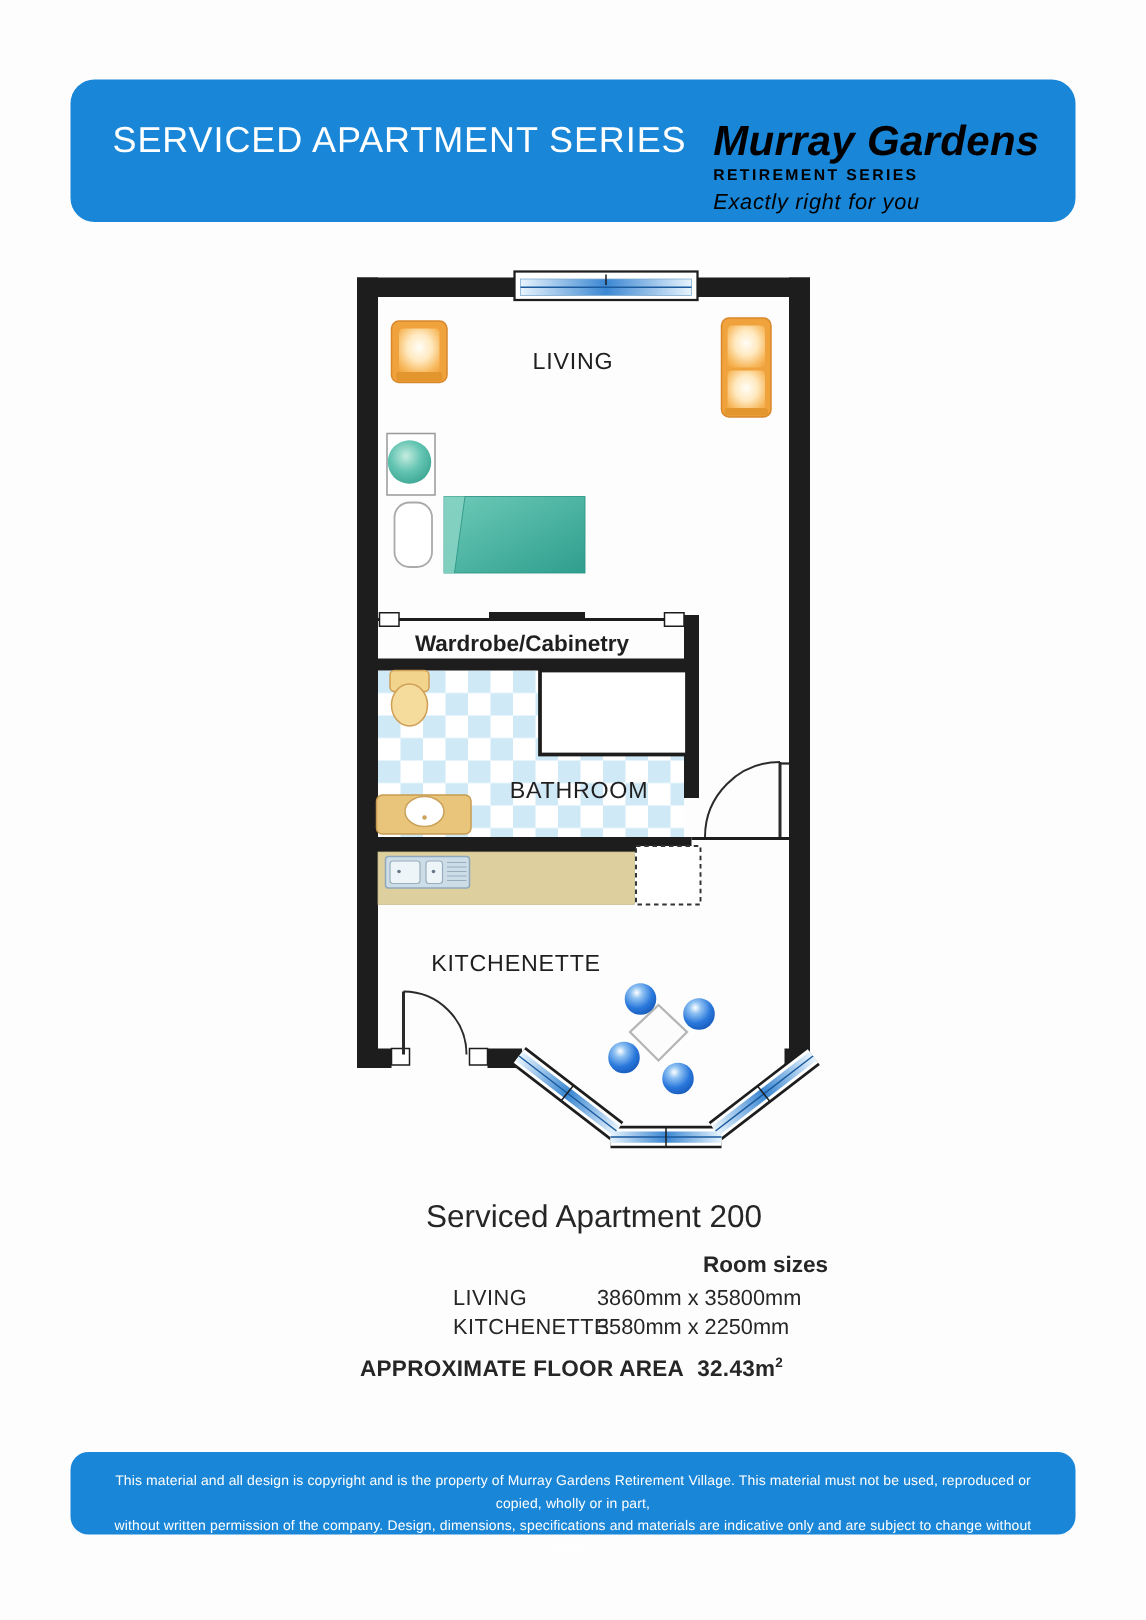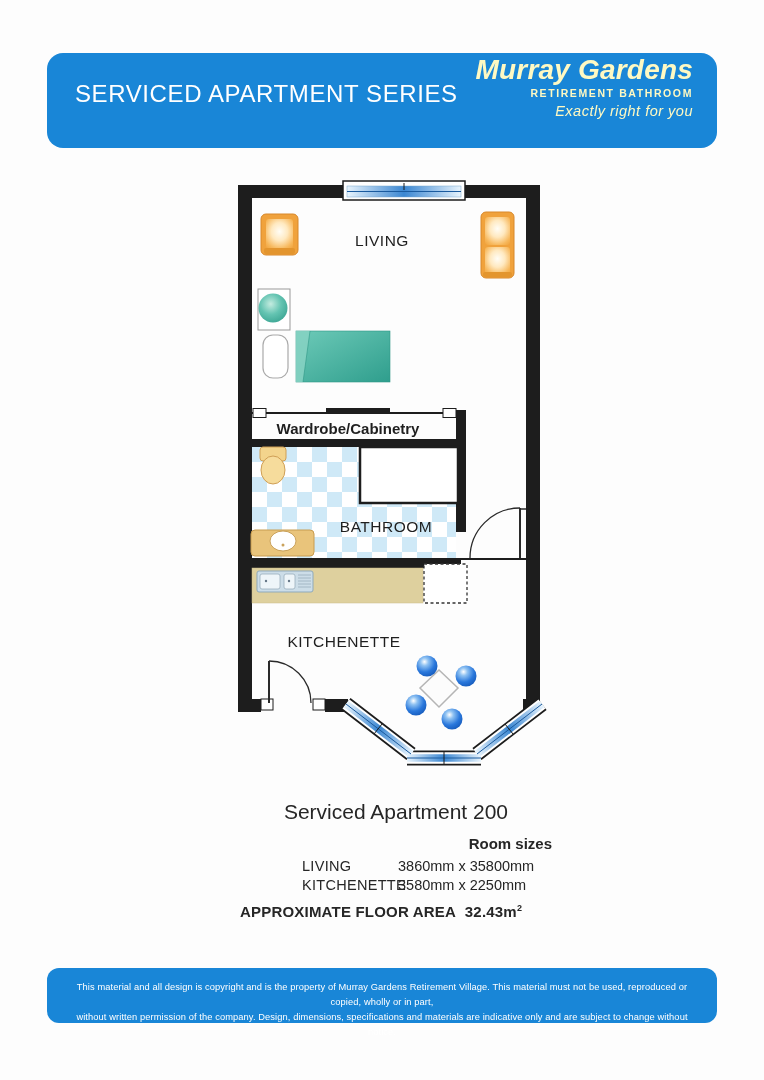--- a/index.html
+++ b/index.html
@@ -15,21 +15,21 @@
   }
   
   .banner-top{
     position:absolute;left:47px;top:53px;width:670px;height:95px;
     background:var(--banner-blue);border-radius:16px;
   }
   .series-title{
     position:absolute;left:28px;top:27px;color:#fff;font-size:24px;
     letter-spacing:.6px;white-space:nowrap;
   }
-  .logo{position:absolute;right:24px;top:2px;text-align:right;color:#fef9c3;}
+  .logo{position:absolute;right:24px;top:26px;text-align:left;color:#000000;}
   .logo-name{font-size:28px;font-weight:bold;font-style:italic;letter-spacing:.2px;line-height:30px;}
   .logo-sub{font-size:10.5px;font-weight:bold;letter-spacing:1.6px;margin-top:2px;}
   .logo-tagline{font-family:Liberation Sans, sans-serif;font-style:italic;font-size:14.5px;margin-top:4px;letter-spacing:.5px;}
   
   .plan{position:absolute;left:228px;top:170px;}
   .plan text{font-family:"Liberation Sans",sans-serif;fill:var(--text-dark);}
   .wall{fill:var(--wall-black);}
   
   .details{position:absolute;left:240px;top:800px;width:312px;color:#262626;}
   .apt-name{font-size:21px;text-align:center;line-height:23px;}
@@ -50,21 +50,21 @@
 </style>
 </head>
 <body>
 
 <div class="page">
 
   <div class="banner-top">
     <div class="series-title">SERVICED APARTMENT SERIES</div>
     <div class="logo">
       <div class="logo-name">Murray Gardens</div>
-      <div class="logo-sub">RETIREMENT BATHROOM</div>
+      <div class="logo-sub">RETIREMENT SERIES</div>
       <div class="logo-tagline">Exactly right for you</div>
     </div>
   </div>
 
   <svg class="plan" width="322" height="612" viewBox="228 170 322 612">
     <defs>
       <linearGradient id="gradWinH" gradientUnits="userSpaceOnUse" x1="347" y1="191" x2="461" y2="191">
         <stop offset="0" stop-color="#e8f4fd"></stop>
           <stop offset=".5" stop-color="#3b87d2"></stop>
           <stop offset="1" stop-color="#e8f4fd"></stop>

